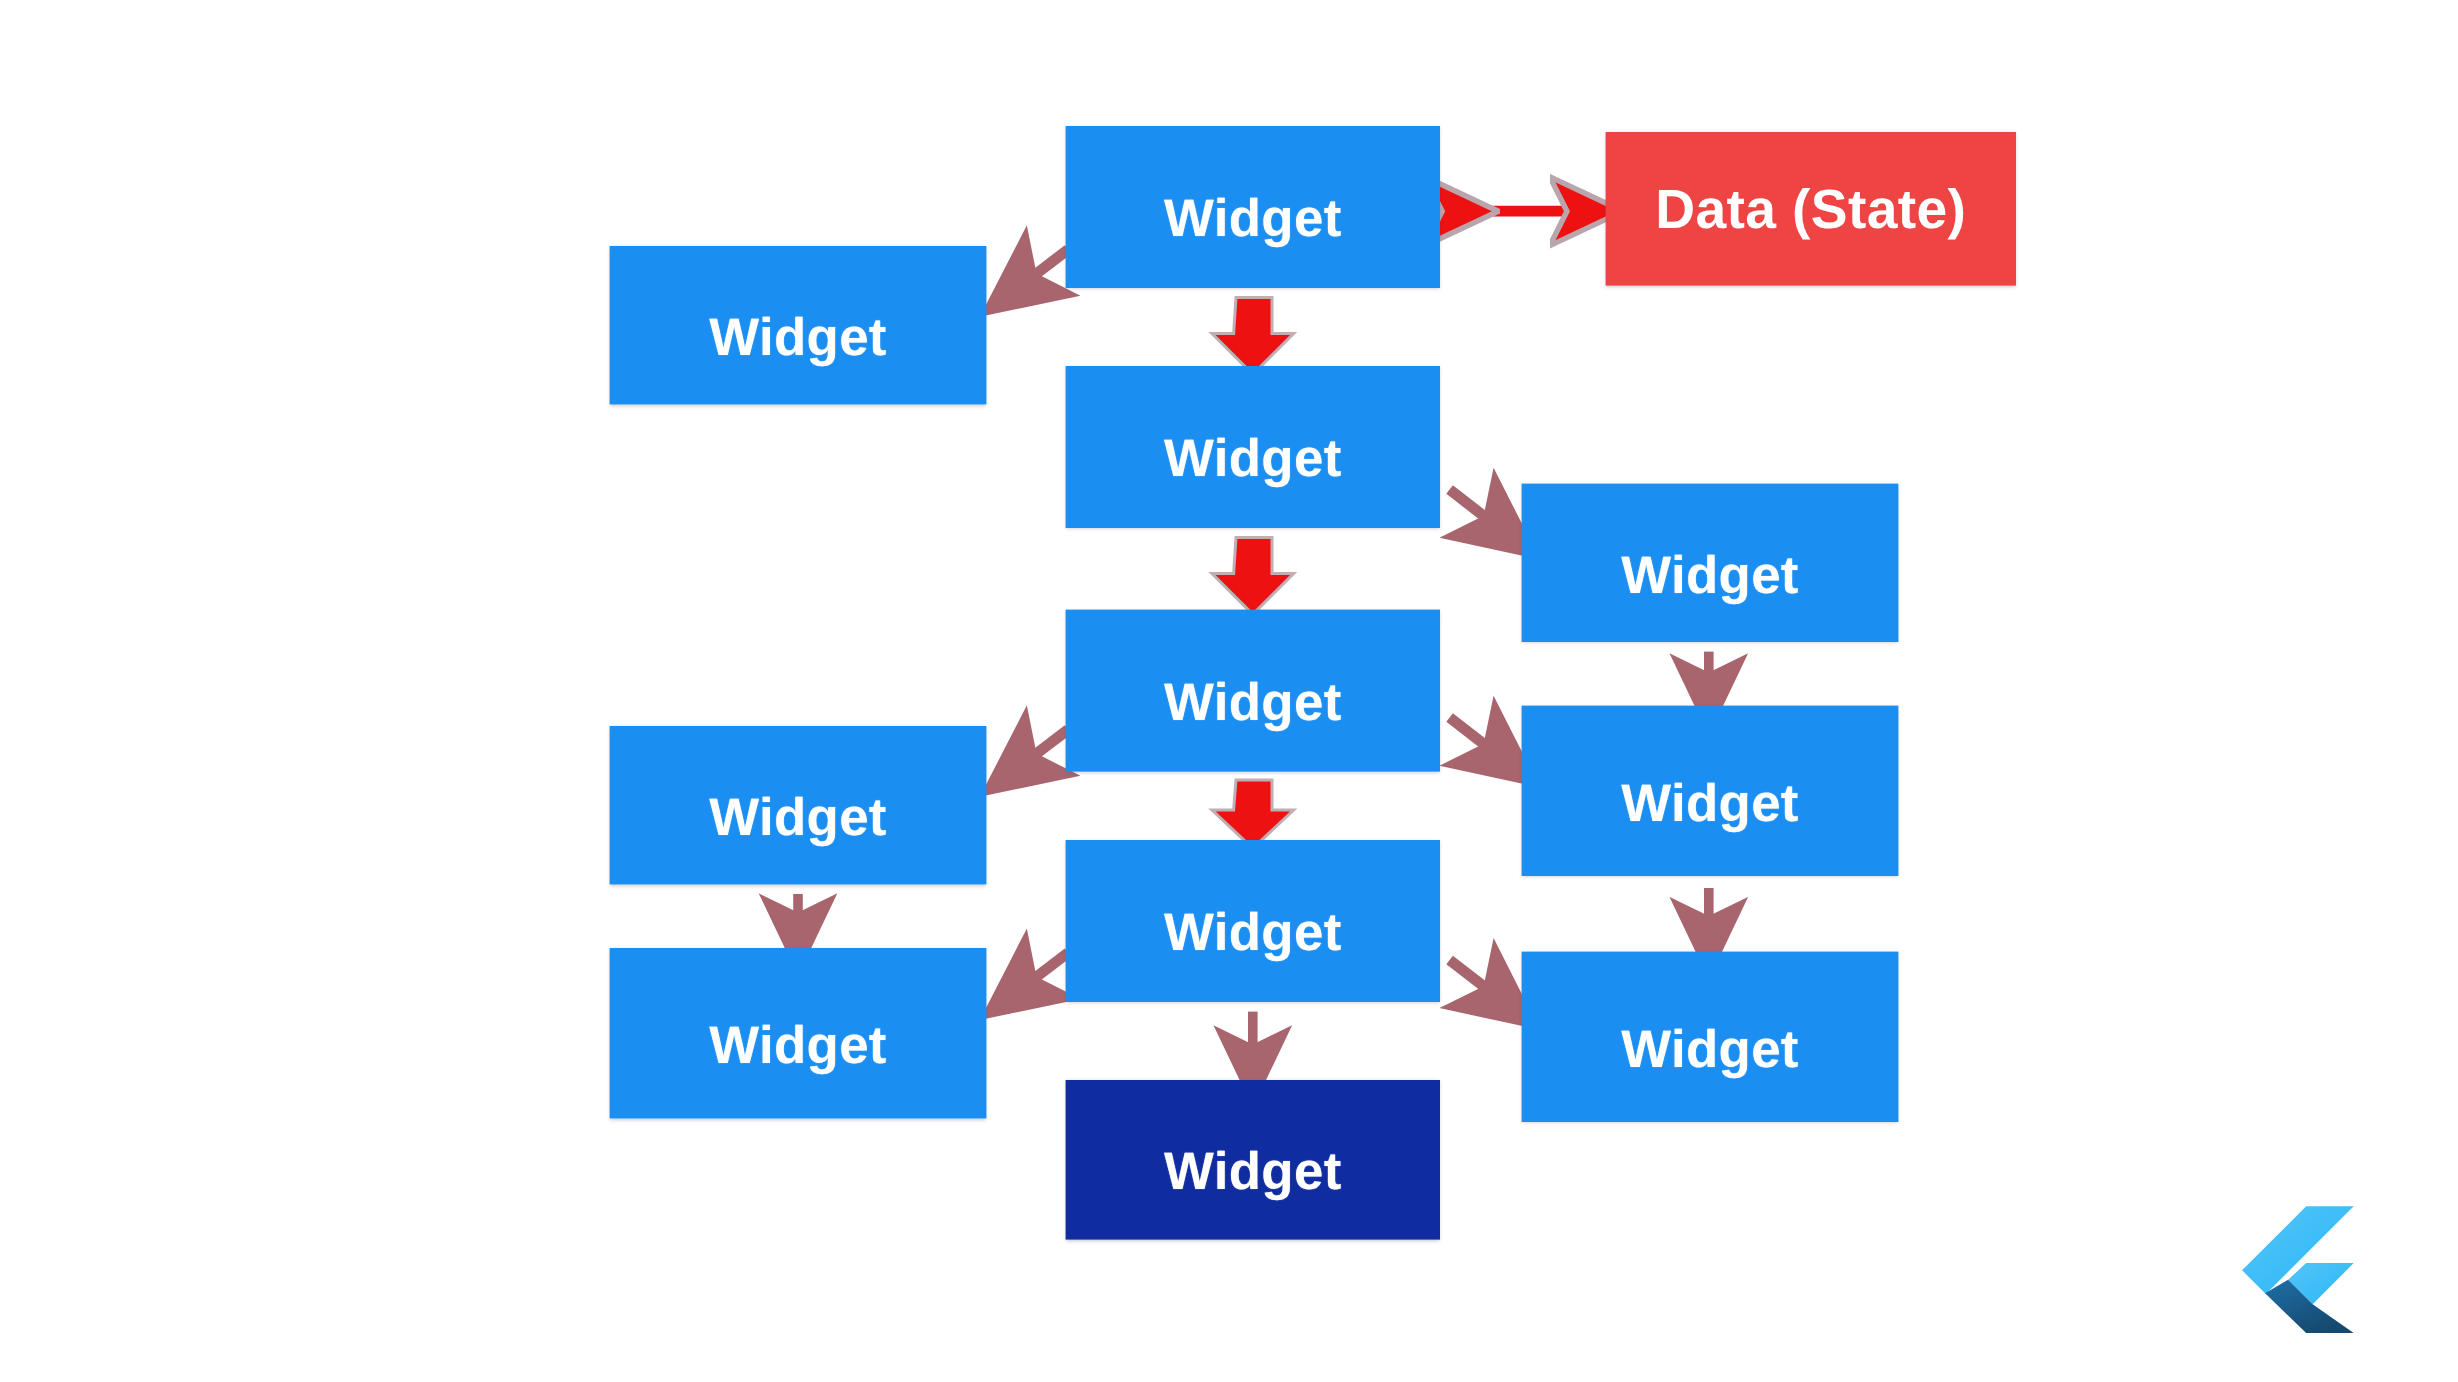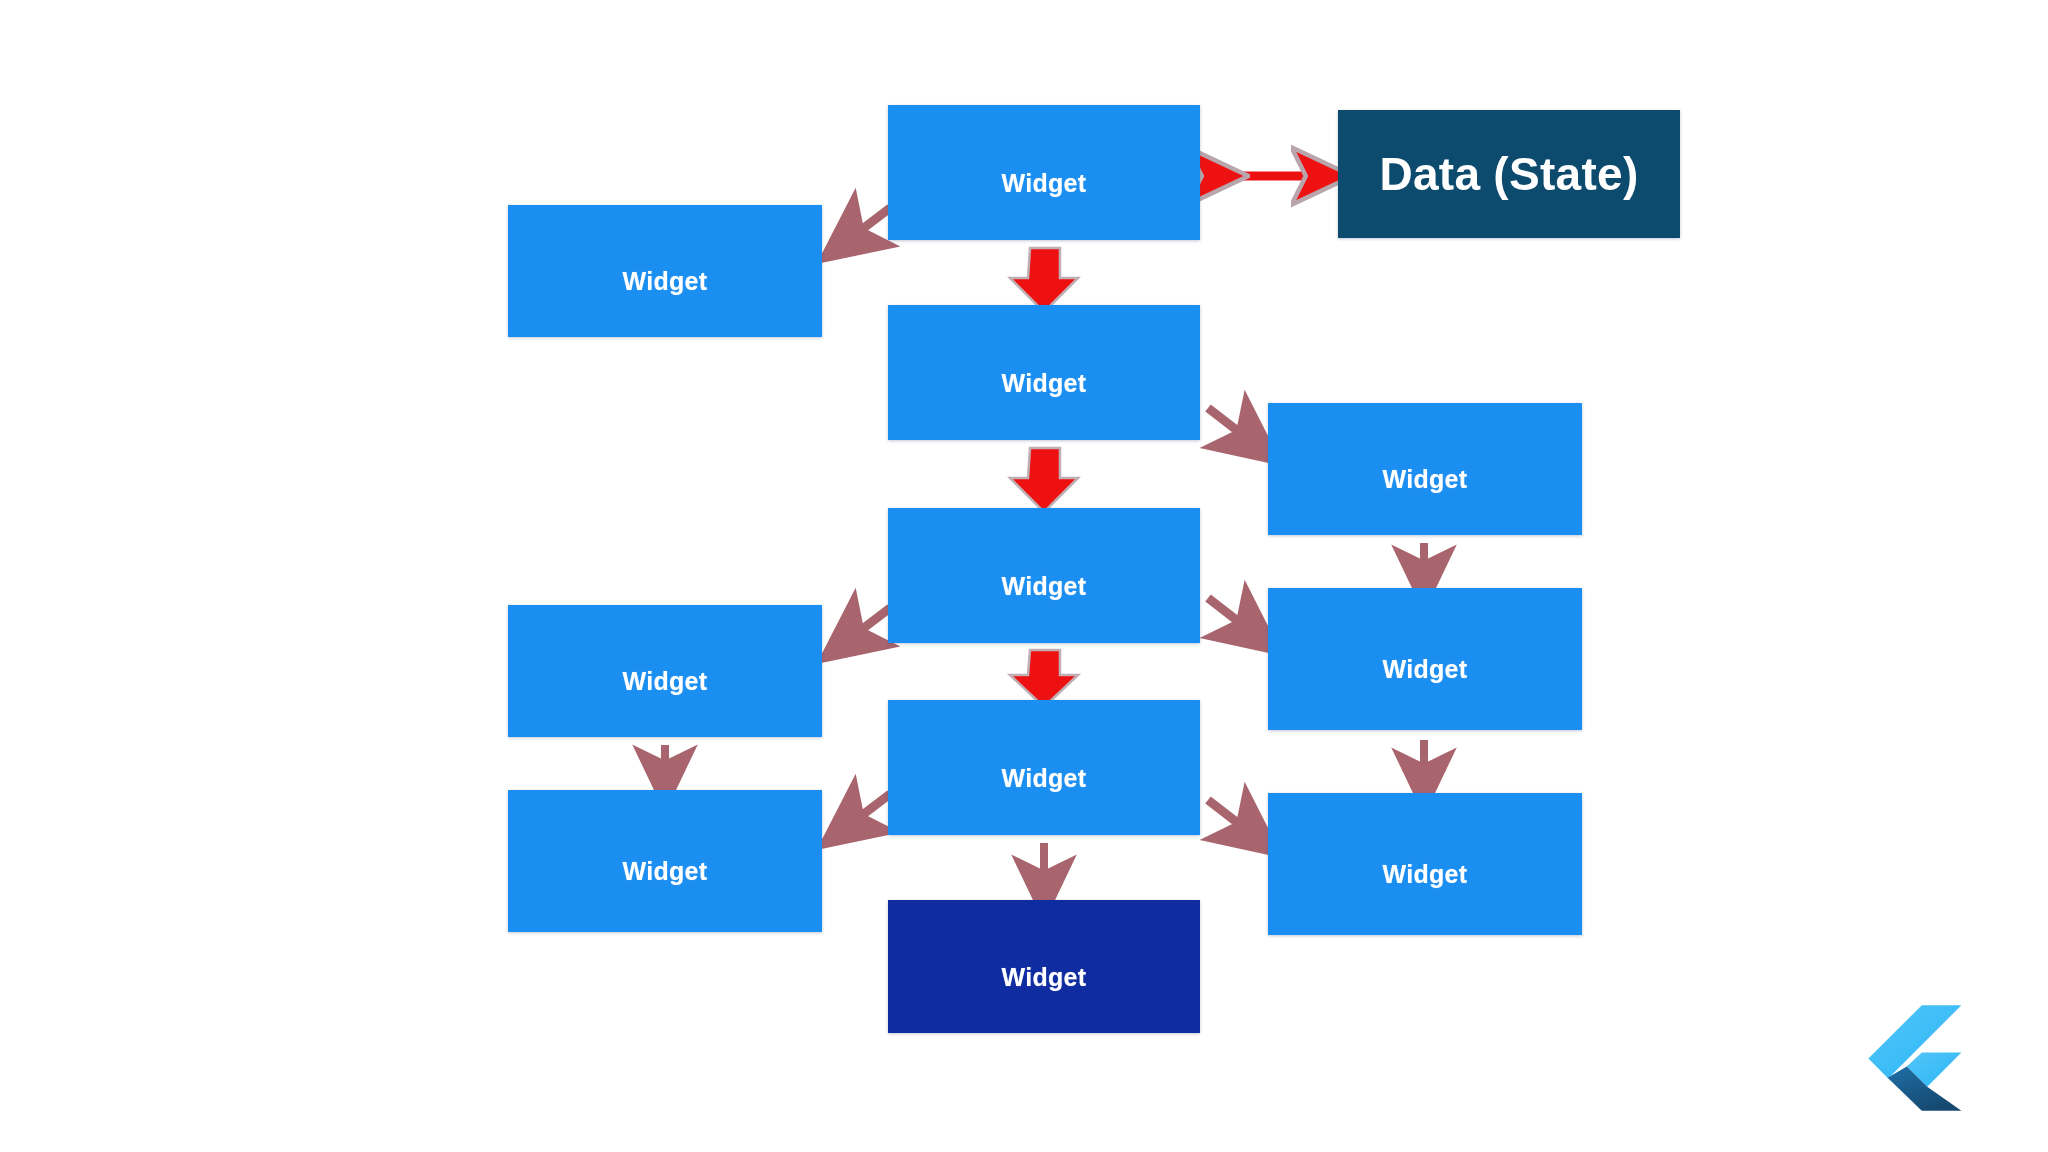--- a/index.html
+++ b/index.html
@@ -27,24 +27,24 @@
   }
   .node .label {
     color: #ffffff;
     font-weight: bold;
     letter-spacing: 0.3px;
     text-shadow: 0 0 1px rgba(255,255,255,0.55);
     white-space: nowrap;
   }
   .node.blue   { background: #1b8ef2; }
   .node.navy   { background: #0f2ca0; }
-  .node.orange { background: #0c4a6e; }
+  .node.orange { background: #ef4444; }
 
   .node.blue .label,
-  .node.navy .label { font-size: 25px; margin-top: 21px; }
+  .node.navy .label { font-size: 44px; margin-top: 21px; }
   .node.orange .label { font-size: 46px; text-shadow: none; }
 
   
   #arrows {
     position: absolute;
     left: 0; top: 0;
     width: 2048px;
     height: 1152px;
     pointer-events: none;
   }

